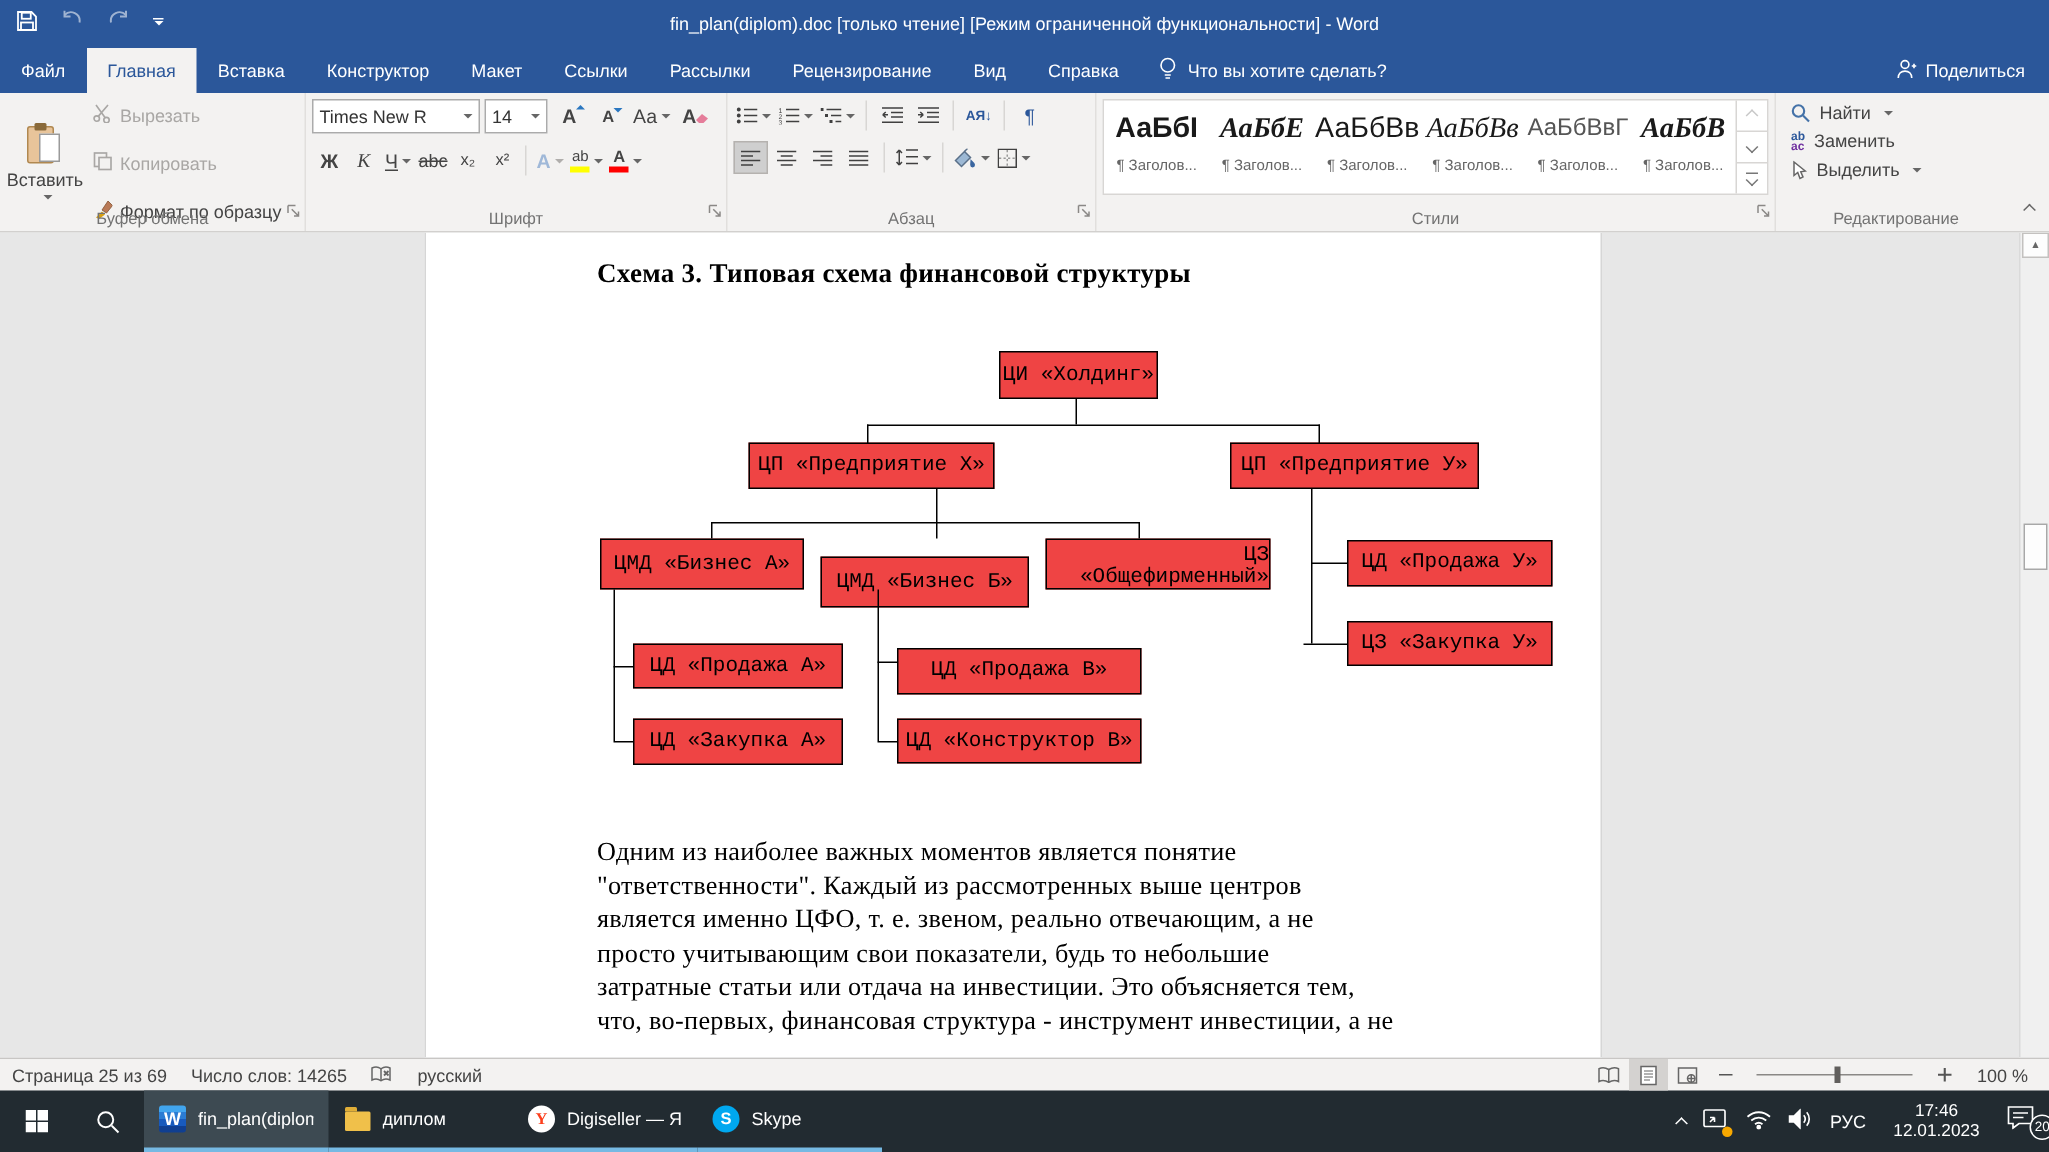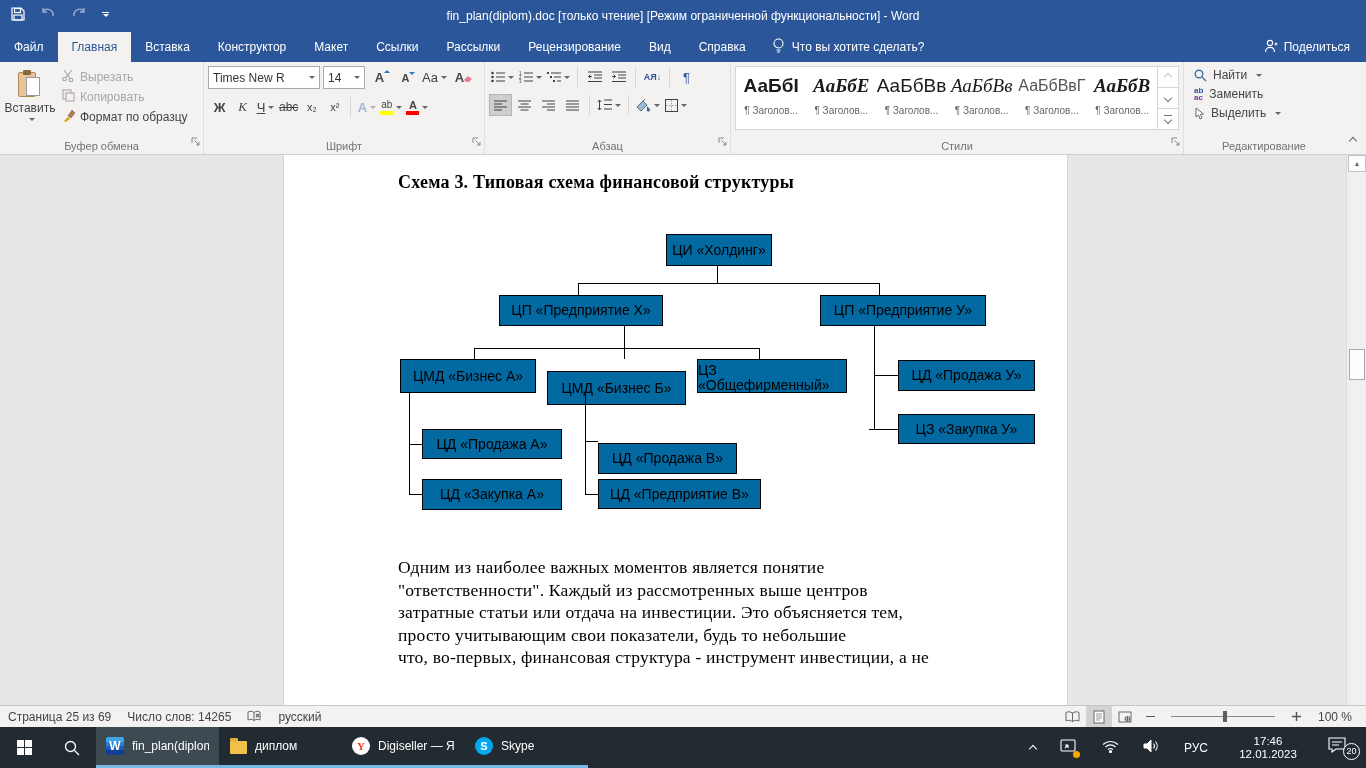--- a/index.html
+++ b/index.html
@@ -36,21 +36,21 @@
   .gray{color:#a9a7a5}
   .combo{background:#fff;border:1px solid #ababab;height:23px;display:flex;align-items:center;font-size:12px;padding:0 4px;color:#333}
   .combo .car{margin-left:auto}
 
   
   .pastebig{width:52px;display:flex;flex-direction:column;align-items:center;font-size:12px;padding-top:2px}
   .clipicon{position:relative;width:24px;height:28px;margin-bottom:3px}
   .clipicon .board{position:absolute;left:0;top:2px;width:18px;height:25px;background:#e8c49a;border:1px solid #b08850;border-radius:2px}
   .clipicon .clip{position:absolute;left:5px;top:0;width:8px;height:5px;background:#8a6a3a;border-radius:1px}
   .clipicon .sheet{position:absolute;left:8px;top:7px;width:14px;height:19px;background:#fff;border:1px solid #9a9a9a}
-  .cliprows{display:flex;flex-direction:column;gap:4px;font-size:12px;margin-left:6px;padding-top:3px}
+  .cliprows{display:flex;flex-direction:column;gap:16px;font-size:12px;margin-left:6px;padding-top:3px}
   .cliprow{display:flex;align-items:center;gap:5px;white-space:nowrap}
 
   
   .fz13{font-size:13px}
   .serifb{font-weight:bold}
   .ulz{text-decoration:underline}
   .itz{font-style:italic}
   .strk{text-decoration:line-through;font-size:12px}
   .colorbar{display:flex;flex-direction:column;align-items:center;line-height:10px}
   .colorbar .bar{width:13px;height:4px;margin-top:1px}
@@ -77,21 +77,21 @@
   .editcol{display:flex;flex-direction:column;gap:5px;padding:2px 0 0 6px;font-size:12px}
   .editrow{display:flex;align-items:center;gap:6px;white-space:nowrap}
 
   .chev{display:inline-block;width:6px;height:6px;border-right:1.5px solid currentColor;border-bottom:1.5px solid currentColor;transform:rotate(-135deg)}
   .ribcollapse{position:absolute;right:10px;bottom:6px;color:#666}
 
   
   .docarea{position:relative;height:550px;background:#e7e7e7;overflow:hidden}
   .page{position:absolute;left:283px;top:0;width:785px;height:550px;background:#fff;border-left:1px solid #d6d6d6;border-right:1px solid #d6d6d6}
   .heading{position:absolute;left:114px;top:17px;font-family:"Liberation Serif",serif;font-weight:bold;font-size:18px;color:#000;letter-spacing:.2px}
-  .dbox{position:absolute;border:1px solid #000;background:#0369a1;font-family:Liberation Sans, sans-serif;font-size:14px;color:#000;display:flex;align-items:center;justify-content:center;text-align:left;overflow:hidden;line-height:15px}
+  .dbox{position:absolute;border:1px solid #000;background:#ef4444;font-family:Liberation Mono, monospace;font-size:14px;color:#000;display:flex;align-items:center;justify-content:center;text-align:right;overflow:hidden;line-height:15px}
   .dbox.twolines{align-items:flex-start;padding-top:3px}
   .cl{position:absolute;background:#000}
   .bodytext{position:absolute;left:114px;top:401px;font-family:"Liberation Serif",serif;font-size:17.5px;color:#000;line-height:22.6px;letter-spacing:.2px;white-space:nowrap}
 
   
   .vscroll{position:absolute;right:0;top:0;width:20px;height:550px;background:#f0f0f0;border-left:1px solid #dadada}
   .vs-up{position:absolute;top:0;left:1px;width:18px;height:17px;background:#fdfdfd;border:1px solid #c3c1bf;display:flex;align-items:center;justify-content:center;font-size:7px;color:#666}
   .vs-thumb{position:absolute;top:194px;left:2px;width:16px;height:31px;background:#fdfdfd;border:1px solid #a8a8a8}
 
   
@@ -108,21 +108,21 @@
   .tb-app{width:123px;display:flex;align-items:center;gap:8px;padding:0 10px;font-size:12px;border-bottom:3px solid #76b9e3}
   .tb-app.active{background:#3d4a52}
   .tb-app .applbl{white-space:nowrap;overflow:hidden;text-overflow:clip}
   .appicon{flex:none;width:18px;height:18px;display:flex;align-items:center;justify-content:center}
   .wordicon{background:linear-gradient(180deg,#41a5ee 0 25%,#2b7cd3 25% 50%,#185abd 50% 75%,#103f91 75% 100%);border-radius:2px;color:#fff;font-weight:bold;font-size:12px}
   .foldericon{position:relative;width:17px;height:13px;background:#f0c04a;border-radius:1px;margin-top:2px}
   .foldericon::before{content:"";position:absolute;top:-3px;left:0;width:8px;height:3px;background:#e0ae38;border-radius:1px 1px 0 0}
   .circleicon{border-radius:50%;font-weight:bold;font-size:11px}
   .yicon{background:#fff;color:#fc3f1d;font-family:"Liberation Serif",serif}
   .sicon{background:#00a8f0;color:#fff}
-  .tray{margin-left:auto;display:flex;align-items:center;gap:24px;padding-right:10px;font-size:12px}
+  .tray{margin-left:auto;display:flex;align-items:center;gap:11px;font-size:12px}
   .clock{text-align:center;font-size:11.5px;line-height:13px;min-width:72px}
   .acwrap{position:relative;width:28px;height:22px}
   .acbadge{position:absolute;right:-4px;top:6px;width:17px;height:17px;border-radius:50%;background:#222b31;border:1.5px solid #fff;color:#fff;font-size:9px;display:flex;align-items:center;justify-content:center}
 </style>
 </head>
 <body>
 
 <div class="titlebar">
   <div class="qat">
     <span>
@@ -527,22 +527,22 @@
     <div class="dbox" style="left:382px;top:79px;width:106px;height:32px">ЦИ «Холдинг»</div>
     <div class="dbox" style="left:215px;top:140px;width:164px;height:31px">ЦП «Предприятие Х»</div>
     <div class="dbox" style="left:536px;top:140px;width:166px;height:31px">ЦП «Предприятие У»</div>
     <div class="dbox" style="left:116px;top:204px;width:136px;height:34px">ЦМД «Бизнес А»</div>
     <div class="dbox" style="left:263px;top:216px;width:139px;height:34px">ЦМД «Бизнес Б»</div>
     <div class="dbox twolines" style="left:413px;top:204px;width:150px;height:34px">ЦЗ «Общефирменный»</div>
     <div class="dbox" style="left:614px;top:205px;width:137px;height:31px">ЦД «Продажа У»</div>
     <div class="dbox" style="left:614px;top:259px;width:137px;height:30px">ЦЗ «Закупка У»</div>
     <div class="dbox" style="left:138px;top:274px;width:140px;height:30px">ЦД «Продажа А»</div>
     <div class="dbox" style="left:138px;top:324px;width:140px;height:31px">ЦД «Закупка А»</div>
-    <div class="dbox" style="left:314px;top:288px;width:139px;height:31px">ЦД «Продажа В»</div>
-    <div class="dbox" style="left:314px;top:324px;width:163px;height:30px">ЦД «Предприятие В»</div>
+    <div class="dbox" style="left:314px;top:277px;width:163px;height:31px">ЦД «Продажа В»</div>
+    <div class="dbox" style="left:314px;top:324px;width:163px;height:30px">ЦД «Конструктор В»</div>
 
     <i class="cl" style="left:433px;top:111px;width:1px;height:17px"></i>
     <i class="cl" style="left:294px;top:128px;width:302px;height:1px"></i>
     <i class="cl" style="left:294px;top:128px;width:1px;height:13px"></i>
     <i class="cl" style="left:595px;top:128px;width:1px;height:13px"></i>
     <i class="cl" style="left:340px;top:171px;width:1px;height:22px"></i>
     <i class="cl" style="left:190px;top:193px;width:286px;height:1px"></i>
     <i class="cl" style="left:190px;top:193px;width:1px;height:11px"></i>
     <i class="cl" style="left:340px;top:193px;width:1px;height:11px"></i>
     <i class="cl" style="left:475px;top:193px;width:1px;height:11px"></i>
@@ -552,22 +552,23 @@
     <i class="cl" style="left:125px;top:238px;width:1px;height:101px"></i>
     <i class="cl" style="left:125px;top:289px;width:13px;height:1px"></i>
     <i class="cl" style="left:125px;top:339px;width:13px;height:1px"></i>
     <i class="cl" style="left:301px;top:238px;width:1px;height:101px"></i>
     <i class="cl" style="left:301px;top:286px;width:13px;height:1px"></i>
     <i class="cl" style="left:301px;top:339px;width:13px;height:1px"></i>
 
     <div class="bodytext">
       <div>Одним из наиболее важных моментов является понятие</div>
       <div>"ответственности". Каждый из рассмотренных выше центров</div>
+      <div>является именно ЦФО, т. е. звеном, реально отвечающим, а не</div>
+      <div>просто учитывающим свои показатели, будь то небольшие</div>
       <div>затратные статьи или отдача на инвестиции.  Это объясняется тем,</div>
-      <div>просто учитывающим свои показатели, будь то небольшие</div>
       <div>что, во-первых, финансовая структура - инструмент инвестиции, а не</div>
     </div>
   </div>
 
   <div class="vscroll">
     <div class="vs-up">▲</div>
     <div class="vs-thumb"></div>
   </div>
 </div>
 

